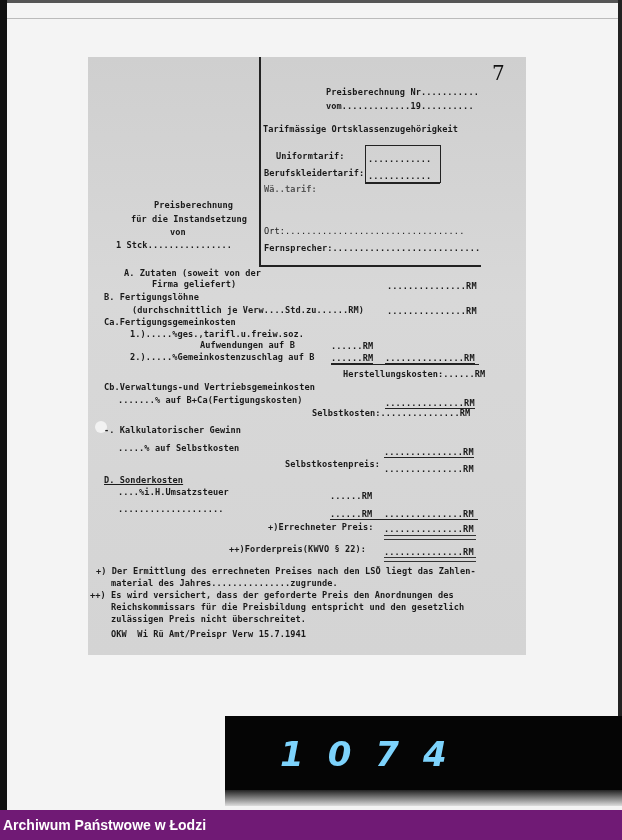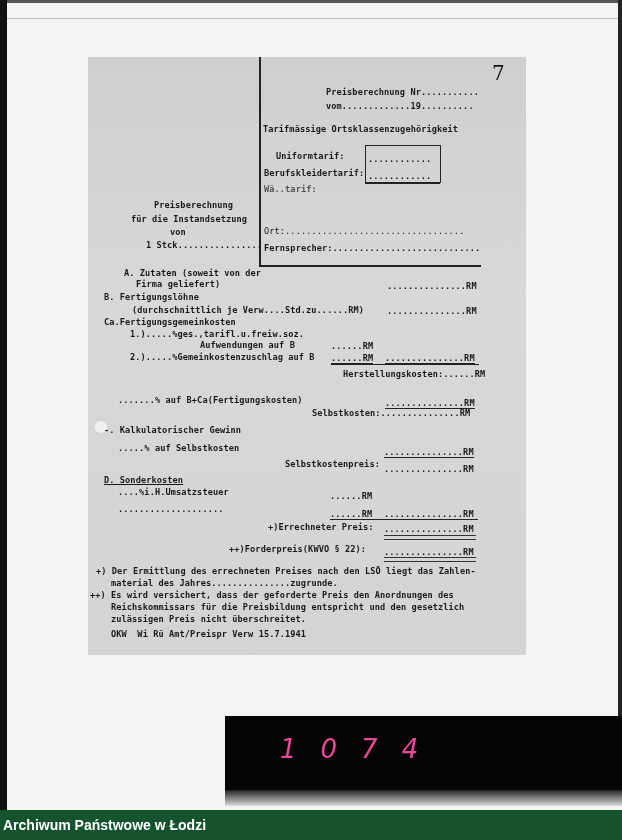--- a/index.html
+++ b/index.html
@@ -27,26 +27,26 @@
   .dbl { position:absolute; height:3px; border-top:1px solid #333; border-bottom:1px solid #333; }
   .hole { position:absolute; width:12px; height:12px; border-radius:50%; background:#f2f2f2; }
 
   .counter {
     position:absolute; left:225px; top:716px; width:397px; height:80px;
     background:#050505;
   }
   .counter-fade { position:absolute; left:225px; top:790px; width:397px; height:16px;
     background:linear-gradient(180deg,#222,#ddd); }
   .counter-num {
-    position:absolute; left:55px; top:18px; color:#ec4899;
-    font-family:"DejaVu Sans", sans-serif; font-size:26px; letter-spacing:24px;
-    font-style:italic; font-weight:400;
+    position:absolute; left:55px; top:18px; color:#7dd3fc;
+    font-family:"DejaVu Sans", sans-serif; font-size:34px; letter-spacing:24px;
+    font-style:italic; font-weight:700;
   }
   .footer {
-    position:absolute; left:0; top:810px; width:622px; height:30px; background:#14532d;
+    position:absolute; left:0; top:810px; width:622px; height:30px; background:#701a75;
   }
   .footer-text {
     position:absolute; left:3px; top:7px; color:#fff; font-family:"Liberation Sans", sans-serif;
     font-size:14px; font-weight:bold;
   }
 </style>
 </head>
 <body>
 
 <div class="top-strip"></div>
@@ -72,40 +72,41 @@
   <div class="hline" style="left:277px;top:125px;width:75px;"></div>
   <div class="t" style="left:280px;top:97px;">............</div>
   <div class="t" style="left:280px;top:114px;">............</div>
 
   <div class="t" style="left:176px;top:169px;font-weight:normal;">Ort:..................................</div>
   <div class="t" style="left:176px;top:186px;">Fernsprecher:............................</div>
 
   <div class="t" style="left:66px;top:143px;">Preisberechnung</div>
   <div class="t" style="left:43px;top:157px;">für die Instandsetzung</div>
   <div class="t" style="left:82px;top:170px;">von</div>
-  <div class="t" style="left:58px;top:183px;">1 Stck................</div>
+  <div class="t" style="left:28px;top:183px;">1 Stck................</div>
 
   <div class="t" style="left:16px;top:211px;margin-left:20px;">A. Zutaten (soweit von der</div>
-  <div class="t" style="left:48px;top:222px;text-align:center;">Firma geliefert)</div>
+  <div class="t" style="left:64px;top:222px;text-align:center;">Firma geliefert)</div>
   <div class="t" style="left:299px;top:224px;">...............RM</div>
 
   <div class="t" style="left:16px;top:235px;">B. Fertigungslöhne</div>
   <div class="t" style="left:44px;top:248px;">(durchschnittlich je Verw....Std.zu......RM)</div>
   <div class="t" style="left:299px;top:249px;">...............RM</div>
 
   <div class="t" style="left:16px;top:260px;">Ca.Fertigungsgemeinkosten</div>
   <div class="t" style="left:42px;top:272px;">1.).....%ges.,tarifl.u.freiw.soz.</div>
   <div class="t" style="left:112px;top:283px;">Aufwendungen auf B</div>
   <div class="t" style="left:243px;top:284px;">......RM</div>
   <div class="t" style="left:42px;top:295px;">2.).....%Gemeinkostenzuschlag auf B</div>
   <div class="t ul" style="left:243px;top:296px;">......RM</div>
   <div class="t ul" style="left:297px;top:296px;">...............RM</div>
   <div class="hline" style="left:243px;top:307px;width:148px;height:1px;"></div>
   <div class="t" style="left:255px;top:312px;">Herstellungskosten:......RM</div>
 
+  <div class="t" style="left:16px;top:325px;">Cb.Verwaltungs-und Vertriebsgemeinkosten</div>
   <div class="t" style="left:30px;top:338px;">.......% auf B+Ca(Fertigungskosten)</div>
   <div class="t ul" style="left:297px;top:341px;">...............RM</div>
   <div class="t" style="left:224px;top:351px;">Selbstkosten:...............RM</div>
 
   <div class="hole" style="left:7px;top:364px;"></div>
   <div class="t" style="left:16px;top:368px;">-. Kalkulatorischer Gewinn</div>
   <div class="t" style="left:30px;top:386px;">.....% auf Selbstkosten</div>
   <div class="t ul" style="left:296px;top:390px;">...............RM</div>
   <div class="t" style="left:197px;top:402px;">Selbstkostenpreis:</div>
   <div class="t" style="left:296px;top:407px;">...............RM</div>

